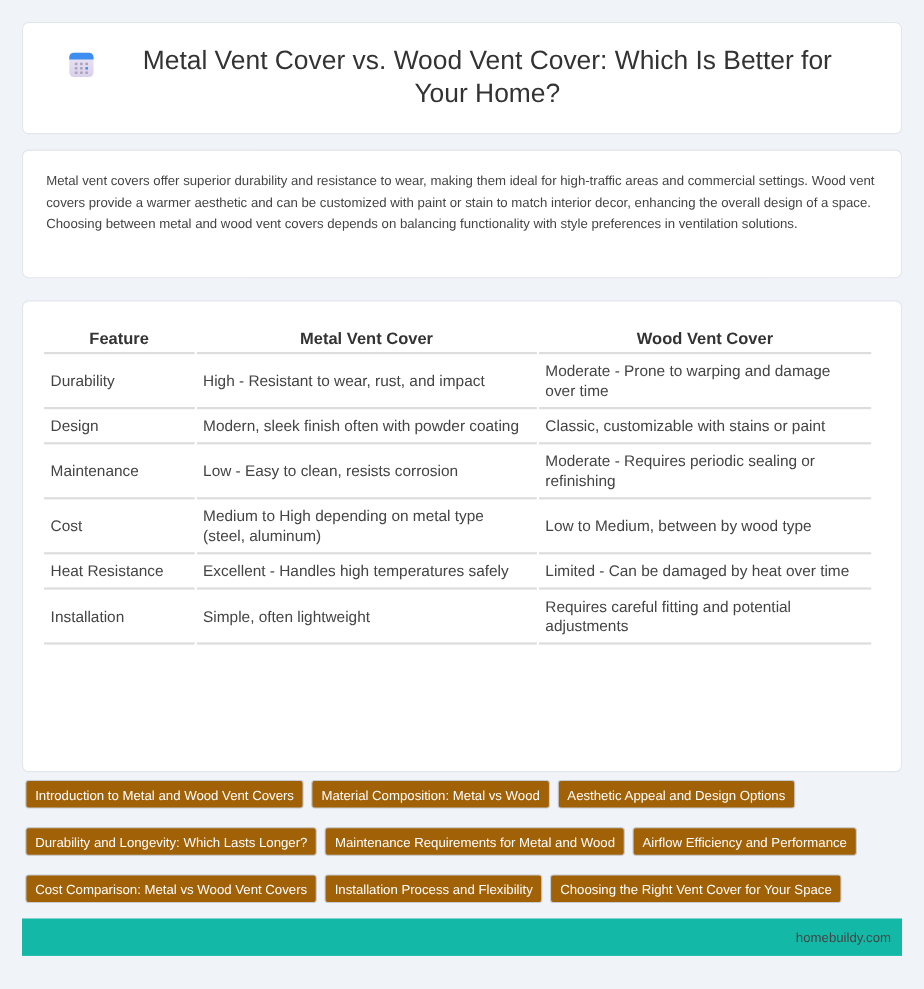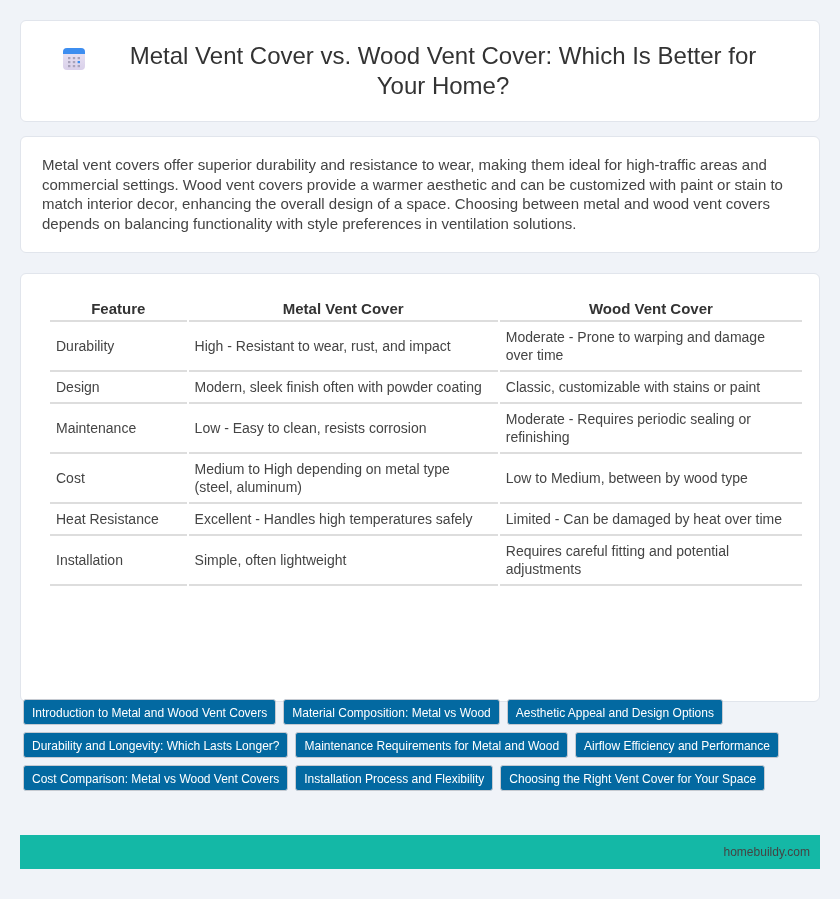--- a/index.html
+++ b/index.html
@@ -52,28 +52,28 @@
       line-height: 30px;
       color: #333;
       max-width: 690px;
     }
     .summary-card {
       top: 136px;
       height: 117px;
       padding: 18px 21px;
     }
     .summary-card p {
-      font-size: 15px;
+      font-size: 12px;
       line-height: 19.6px;
       color: #444;
     }
     .table-card {
       top: 273px;
       height: 429px;
-      padding: 20px 28px;
+      padding: 20px 18px;
     }
     table {
       width: 756px;
       border-collapse: separate;
       border-spacing: 2px 0;
       margin-left: -1px;
     }
     th {
       font-size: 15px;
       font-weight: bold;
@@ -109,30 +109,31 @@
     .tags {
       position: absolute;
       top: 699px;
       left: 23px;
       width: 790px;
       display: flex;
       flex-wrap: wrap;
       gap: 7px 7px;
     }
     .tag {
-      background: #0369a1;
+      background: #a16207;
       color: #ffffff;
       font-size: 12px;
       height: 26px;
       line-height: 26px;
       padding: 0 8px;
       border-radius: 3px;
       border: 1px solid #c6cad1;
       white-space: nowrap;
       cursor: pointer;
+      margin-top: 10px;
     }
     .footer {
       position: absolute;
       top: 835px;
       left: 20px;
       width: 800px;
       height: 34px;
       background: #14b8a6;
       display: flex;
       align-items: center;

